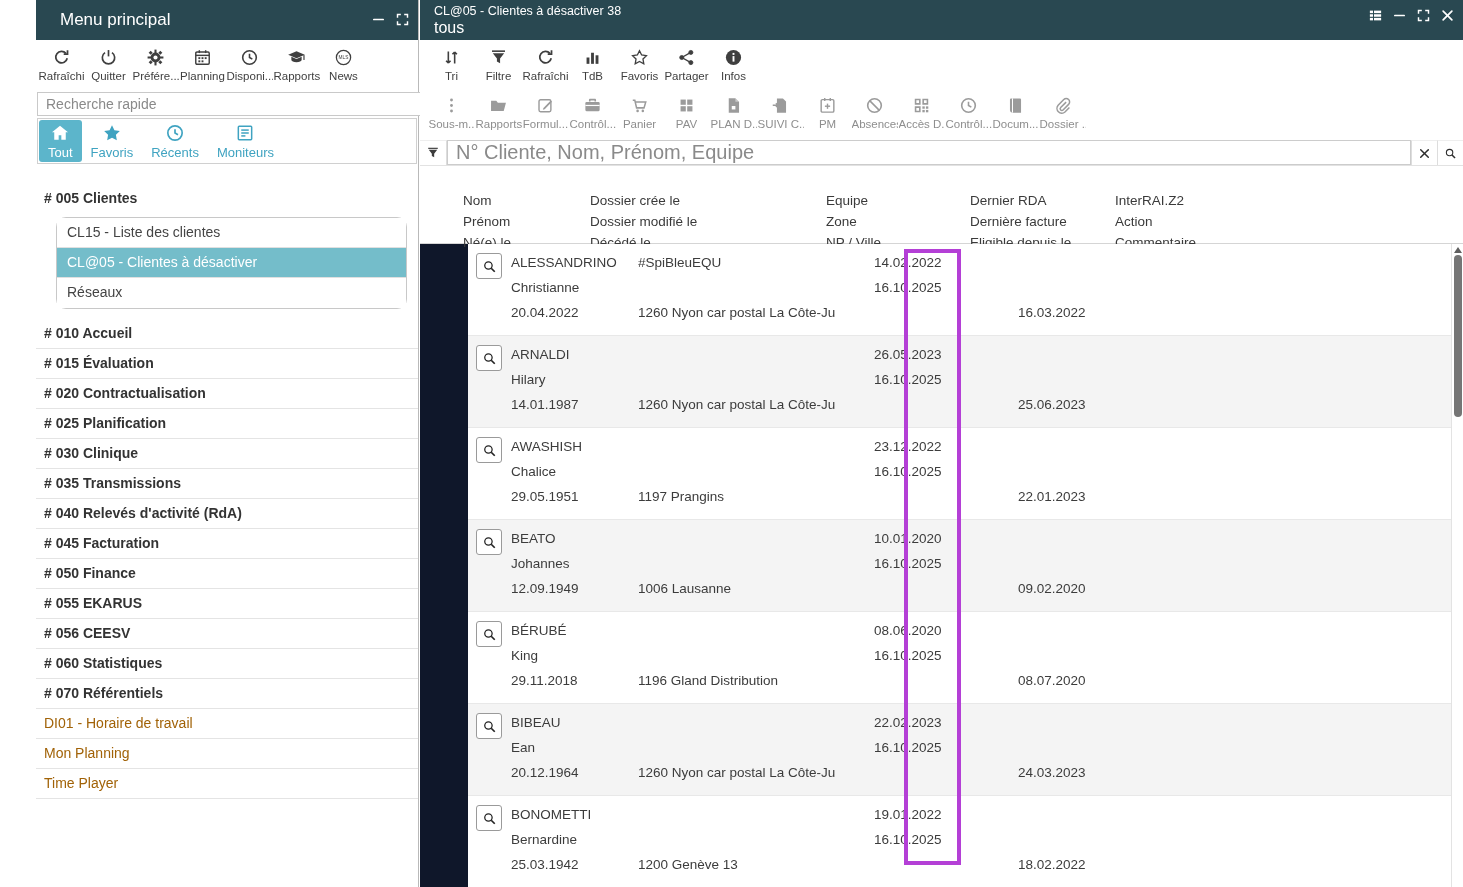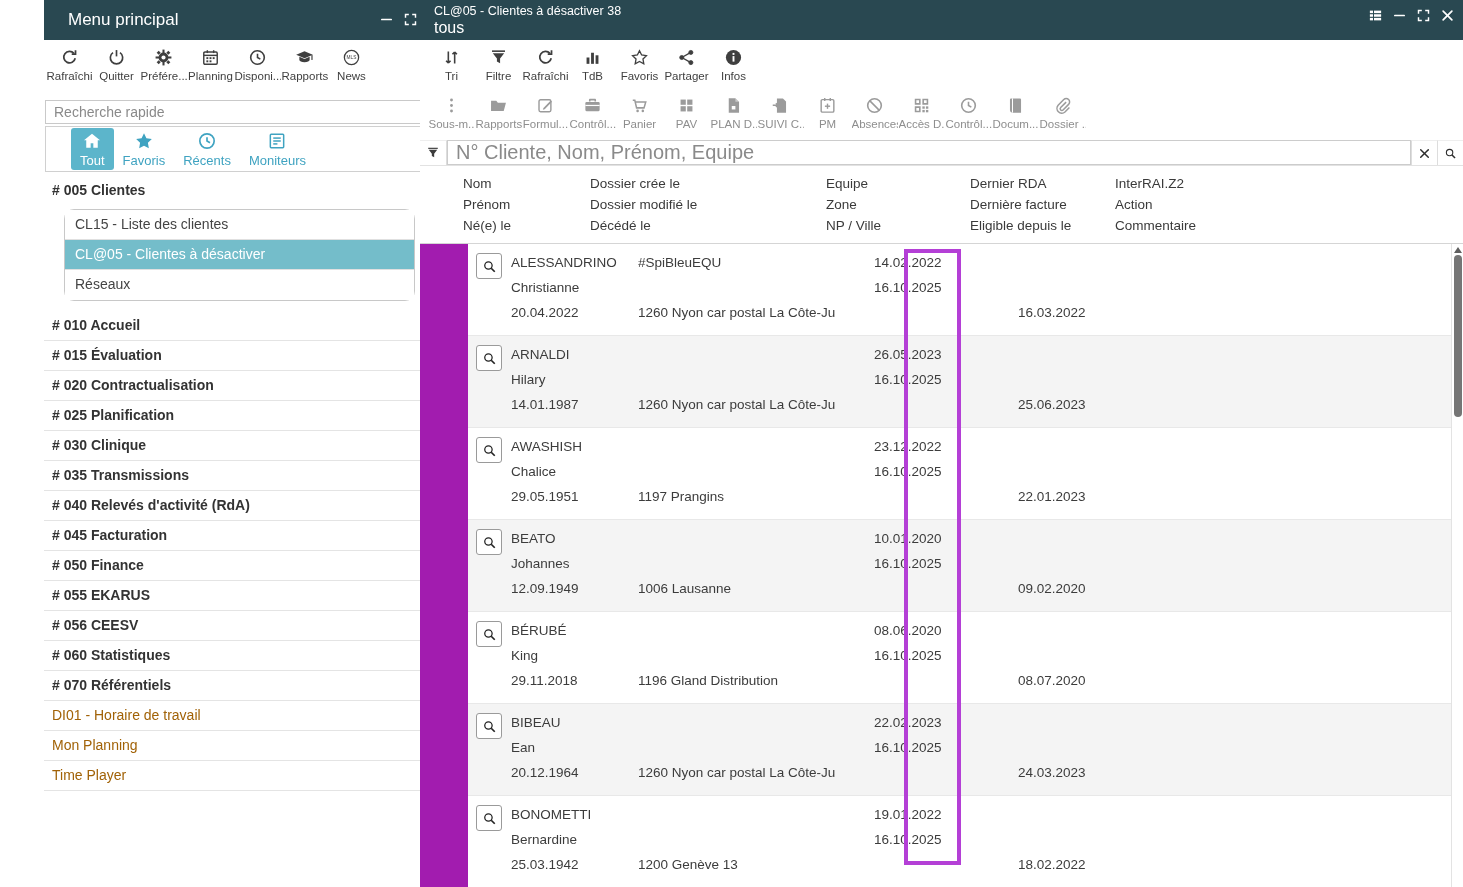--- a/index.html
+++ b/index.html
@@ -1,22 +1,22 @@
 <!DOCTYPE html>
 <html><head>
 <meta charset="utf-8">
 <style>
   * { margin:0; padding:0; box-sizing:border-box; }
   html,body { width:1463px; height:887px; overflow:hidden; }
   body { font-family:"Liberation Sans","DejaVu Sans",sans-serif; font-size:14px; color:#3c3c3c; background:#fff; }
   .app { position:relative; width:1463px; height:887px; }
 
   
-  .left-panel { position:absolute; left:8px; top:0; width:419px; height:887px; background:#fff; border-right:1px solid #b9b9b9;padding-left:36px; }
-  .right-panel { position:absolute; left:420px; top:0; width:1043px; height:887px; background:#a21caf; }
+  .left-panel { position:absolute; left:0; top:0; width:419px; height:887px; background:#fff; border-right:1px solid #b9b9b9;padding-left:36px; }
+  .right-panel { position:absolute; left:420px; top:0; width:1043px; height:887px; background:#0f172a; }
 
   
   .panel-header { background:#294851; color:#fff; height:40px; position:relative; }
   .left-header { display:flex; align-items:center; padding-left:24px; font-size:17px; }
   .right-header { padding:3px 0 0 14px; }
   .r-title { font-size:12.5px; line-height:16px; }
   .r-sub { font-size:16px; line-height:18px; }
   .win-icons { position:absolute; top:0; right:8px; height:40px; display:flex; align-items:flex-start; gap:9px; padding-top:6px; }
   .right-header .win-icons { align-items:center; padding-top:0; height:30px; }
   .left-header .win-icons { padding-top:12px; }
@@ -29,49 +29,49 @@
   .rt1 { height:48px; padding-left:8px; }
   .rt2 { height:52px; padding-left:8px; }
   .tbtn { display:flex; flex-direction:column; align-items:center; gap:3px; min-width:47px; max-width:47px; border:none; background:none; color:#3f3f3f; font-size:11.5px; cursor:pointer; font-family:inherit; padding:0 1px; }
   .tbtn .tlabel { white-space:nowrap; overflow:hidden; max-width:46px; }
   .icon { display:flex; align-items:center; justify-content:center; width:22px; height:20px; }
   .icon svg { width:19px; height:19px; }
   .rt2 .tbtn { color:#8e8e8e; }
   .rt2 .icon { color:#9b9b9b; }
 
   
-  .search-input { display:block; width:417px; margin:8px 0 0 1px; height:24px; border:1px solid #c9c9c9; padding:0 8px; font-size:14px; color:#444; font-family:inherit; }
+  .search-input { display:block; width:417px; margin:0 0 0 1px; height:24px; border:1px solid #c9c9c9; padding:0 8px; font-size:14px; color:#444; font-family:inherit; }
   .search-input::placeholder { color:#8a8a8a; }
   .tabs { margin:2px 1px 0 1px; border:1px solid #d0d0d0; height:46px; display:flex; align-items:stretch; padding:1px; background:#fff; }
   .tab { display:flex; flex-direction:column; align-items:center; justify-content:center; gap:2px; padding:2px 9px; color:#3fa3c1; font-size:13px; cursor:pointer; }
   .tab .icon svg { width:20px; height:20px; }
-  .tab.selected { background:#5cb5cb; color:#fff; border-radius:3px;margin-left:24px; }
+  .tab.selected { background:#5cb5cb; color:#fff; border-radius:3px; }
 
   
-  .menu { margin-top:4px; }
+  .menu { margin-top:20px; }
   .menu-row { height:30px; line-height:29px; padding-left:8px; border-bottom:1px solid #e4e4e4; font-size:14px; color:#a16207; cursor:pointer; background:#fff; }
   .menu-row.bold { font-weight:bold; color:#333; }
   .menu-row.no-border { border-bottom:none; }
   .submenu { margin:3px 11px 10px 20px; border:1px solid #c8c8c8; border-radius:10px; }
   .submenu-item { height:30px; line-height:29px; padding-left:10px; border-bottom:1px solid #e0e0e0; font-size:14px; color:#444; cursor:pointer; background:#fff; }
   .submenu-item:last-child { border-bottom:none; }
   .submenu-item.selected { background:#74bdca; color:#fff; }
 
   
   .filter-row { height:26px; display:flex; align-items:stretch; border-bottom:1px solid #e2e2e2; background:#fff; }
   .funnel-cell { width:27px; display:flex; align-items:center; justify-content:center; border-right:1px solid #ddd; color:#3d3d3d; cursor:pointer; background:#fff; border-top:1px solid #eee; }
   .funnel-cell svg { width:14px; height:14px; }
   .filter-input { flex:1; border:1px solid #ccc; padding:0 8px; font-size:20px; color:#555; font-family:inherit; }
   .filter-input::placeholder { color:#8a8a8a; }
   .fbtn { width:26px; border:none; border-left:1px solid #ddd; border-top:1px solid #eee; background:#fff; display:flex; align-items:center; justify-content:center; color:#2d2d2d; cursor:pointer; }
   .fbtn svg { width:13px; height:13px; }
 
   
   .grid-cols { display:grid; grid-template-columns:43px 127px 236px 144px 145px 1fr; }
-  .thead { padding-top:7px; height:78px; border-bottom:1px solid #d5d5d5; font-size:13.5px; color:#3a3a3a; background:#fff; }
+  .thead { padding-top:24px; height:78px; border-bottom:1px solid #d5d5d5; font-size:13.5px; color:#3a3a3a; background:#fff; }
   .thead .hcell div { height:21px; line-height:21px; white-space:nowrap; }
   .tbody { position:relative;margin-left:48px; }
   .trow { height:92px; border-bottom:1px solid #e8e8e8; font-size:13.5px; padding-top:6px; background:#fff; cursor:pointer; }
   .trow.alt { background:#f4f4f4; }
   .cell div { height:25px; line-height:25px; white-space:nowrap; overflow:hidden; }
   .mag-btn { width:26px; height:26px; margin:3px 0 0 8px; border:1px solid #9a9a9a; border-radius:3px; background:#fff; color:#222; display:flex; align-items:center; justify-content:center; cursor:pointer; }
   .mag-btn svg { width:15px; height:15px; }
 
   
   .highlight-rect { position:absolute; left:484px; top:249px; width:57px; height:616px; border:4px solid #b43fd6; pointer-events:none; z-index:6; }

